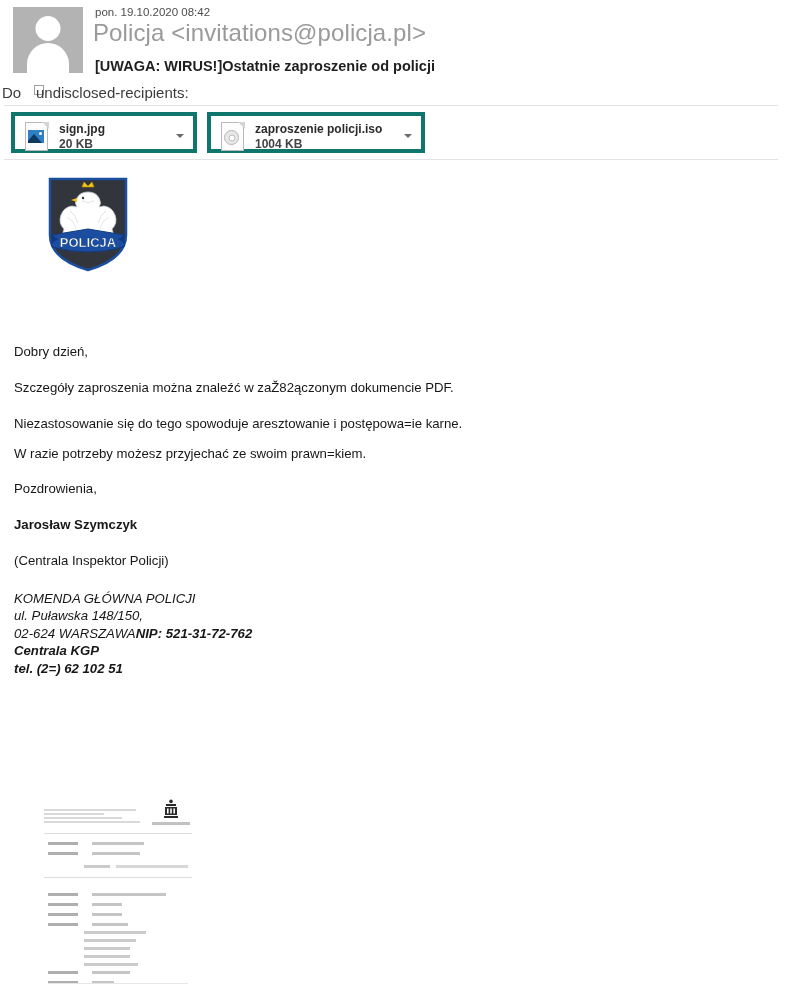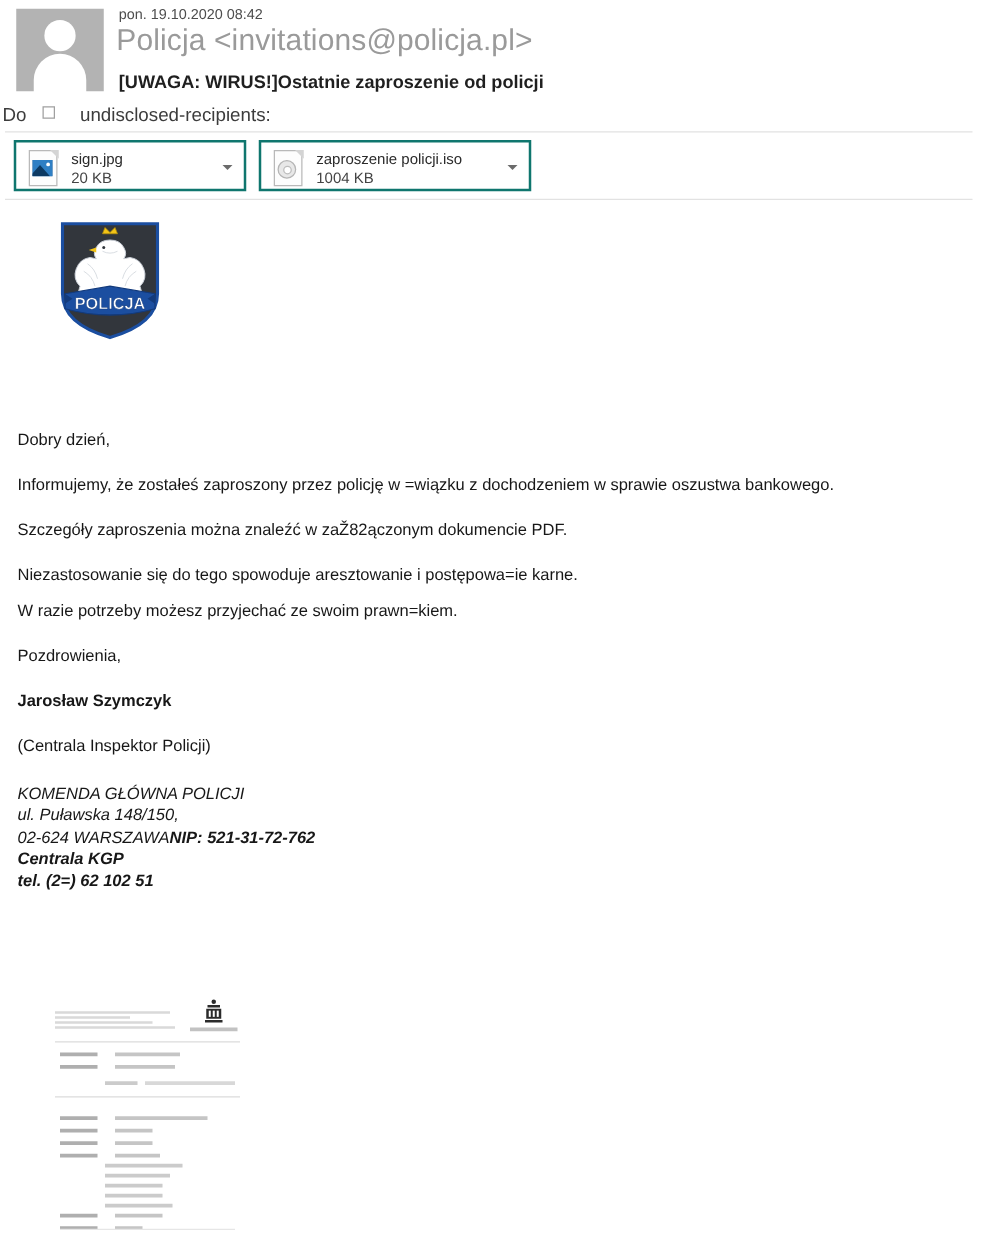--- a/index.html
+++ b/index.html
@@ -82,42 +82,43 @@
   #to-checkbox {
     position: absolute;
     left: 34px; top: 2px;
     width: 10px; height: 10px;
     border: 1px solid #a0a0a0;
     background: #ffffff;
     box-sizing: border-box;
   }
   #to-recipients {
     position: absolute;
-    left: 64px; top: 1px;
+    left: 36px; top: 1px;
     white-space: nowrap;
   }
 
   .hrule {
     position: absolute;
     left: 4px;
     width: 774px;
     height: 1px;
     background: #e2e2e2;
   }
   #rule-top { top: 105px; }
   #rule-bottom { top: 159px; }
 
   
   .attachment {
     position: absolute;
     top: 112px;
     height: 41px;
-    border: 2px solid #0f766e;
+    border: 4px solid #0f766e;
     background: #ffffff;
     box-sizing: border-box;
+    font-weight: bold;
   }
   #attachment-0 { left: 11px; width: 186px; }
   #attachment-1 { left: 207px; width: 218px; }
 
   .att-icon {
     position: absolute;
     left: 10px; top: 6px;
     width: 24px; height: 29px;
   }
   .doc-shape {
@@ -383,21 +384,20 @@
 
   <path d="M34 70 l-3 5 M44 72 l0 5 M54 70 l3 5" stroke="#f3c417" stroke-width="1.6" fill="none"></path>
 
   <path d="M8 62 L44 56 L80 62 L80 74 Q44 84 8 74 Z" fill="#1b4ea0" stroke="#123a7c" stroke-width="1"></path>
   <path d="M8 62 L14 66 L8 70 Z M80 62 L74 66 L80 70 Z" fill="#123a7c"></path>
   <text x="44" y="74" text-anchor="middle" font-family="Liberation Sans, sans-serif" font-size="13" font-weight="bold" fill="#ffffff" stroke="#123a7c" stroke-width="0.4">POLICJA</text>
 </svg>
 
 <div id="mail-body">
   <p>Dobry dzień,</p>
-  <p>Informujemy, że zostałeś zaproszony przez policję w =wiązku z dochodzeniem w sprawie oszustwa bankowego.</p>
   <p>Szczegóły zaproszenia można znaleźć w zaŽ82ączonym dokumencie PDF.</p>
   <p class="tight">Niezastosowanie się do tego spowoduje aresztowanie i postępowa=ie karne.</p>
   <p>W razie potrzeby możesz przyjechać ze swoim prawn=kiem.</p>
   <p>Pozdrowienia,</p>
   <p id="sig-name">Jarosław Szymczyk</p>
   <p id="sig-role">(Centrala Inspektor Policji)</p>
 
   <div class="sig-italic">
     <div>KOMENDA GŁÓWNA POLICJI</div>
     <div>ul. Puławska 148/150,</div>

